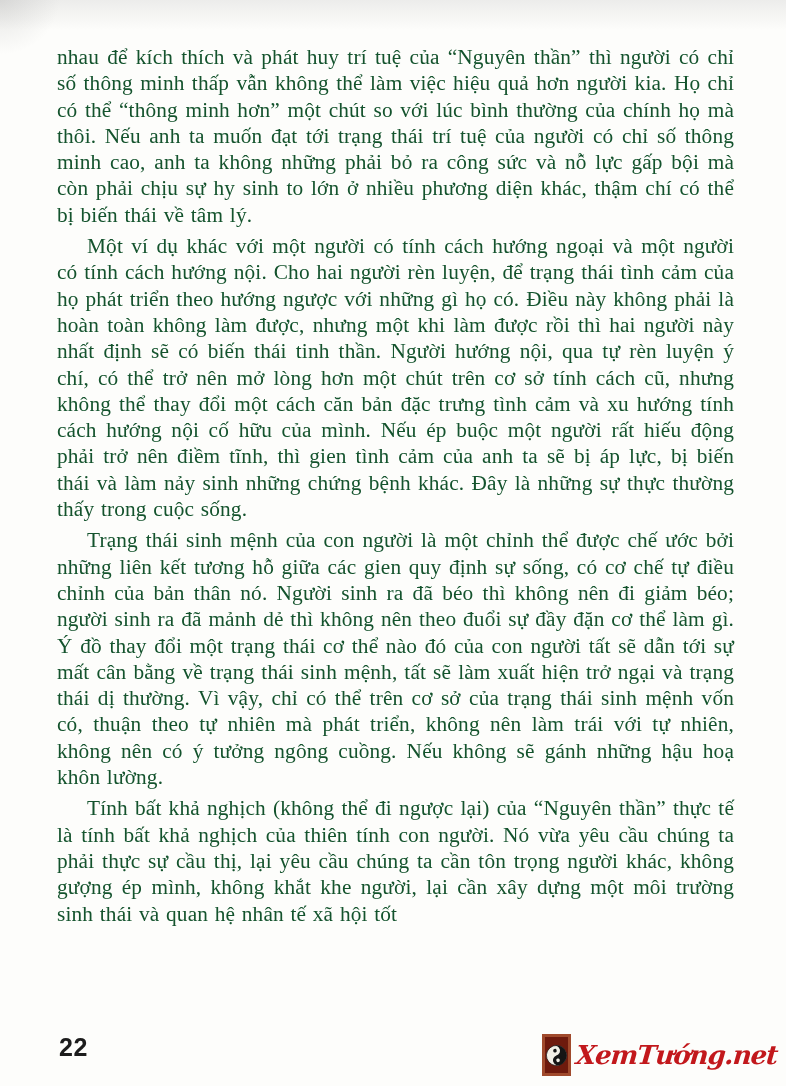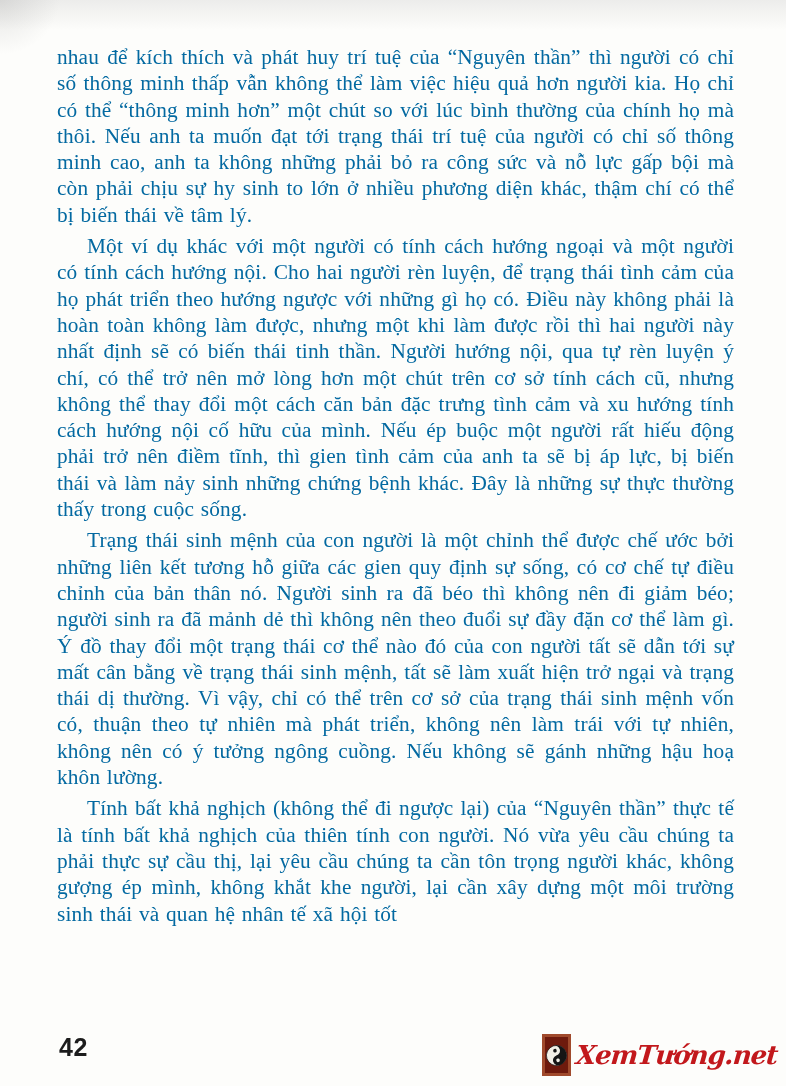--- a/index.html
+++ b/index.html
@@ -97,28 +97,28 @@
     transform: skewX(-5deg);
     color: #c2181c;
     white-space: nowrap;
   }
 </style>
 </head>
 <body>
 
 <div class="page" style="background: rgb(253, 253, 251);">
 
-  <div class="text-block" style="color: #0369a1;">
+  <div class="text-block" style="color: #14532d;">
     <p class="para first">nhau để kích thích và phát huy trí tuệ của “Nguyên thần” thì người có chỉ số thông minh thấp vẫn không thể làm việc hiệu quả hơn người kia. Họ chỉ có thể “thông minh hơn” một chút so với lúc bình thường của chính họ mà thôi. Nếu anh ta muốn đạt tới trạng thái trí tuệ của người có chỉ số thông minh cao, anh ta không những phải bỏ ra công sức và nỗ lực gấp bội mà còn phải chịu sự hy sinh to lớn ở nhiều phương diện khác, thậm chí có thể bị biến thái về tâm lý.</p>
     <p class="para">Một ví dụ khác với một người có tính cách hướng ngoại và một người có tính cách hướng nội. Cho hai người rèn luyện, để trạng thái tình cảm của họ phát triển theo hướng ngược với những gì họ có. Điều này không phải là hoàn toàn không làm được, nhưng một khi làm được rồi thì hai người này nhất định sẽ có biến thái tinh thần. Người hướng nội, qua tự rèn luyện ý chí, có thể trở nên mở lòng hơn một chút trên cơ sở tính cách cũ, nhưng không thể thay đổi một cách căn bản đặc trưng tình cảm và xu hướng tính cách hướng nội cố hữu của mình. Nếu ép buộc một người rất hiếu động phải trở nên điềm tĩnh, thì gien tình cảm của anh ta sẽ bị áp lực, bị biến thái và làm nảy sinh những chứng bệnh khác. Đây là những sự thực thường thấy trong cuộc sống.</p>
     <p class="para">Trạng thái sinh mệnh của con người là một chỉnh thể được chế ước bởi những liên kết tương hỗ giữa các gien quy định sự sống, có cơ chế tự điều chỉnh của bản thân nó. Người sinh ra đã béo thì không nên đi giảm béo; người sinh ra đã mảnh dẻ thì không nên theo đuổi sự đầy đặn cơ thể làm gì. Ý đồ thay đổi một trạng thái cơ thể nào đó của con người tất sẽ dẫn tới sự mất cân bằng về trạng thái sinh mệnh, tất sẽ làm xuất hiện trở ngại và trạng thái dị thường. Vì vậy, chỉ có thể trên cơ sở của trạng thái sinh mệnh vốn có, thuận theo tự nhiên mà phát triển, không nên làm trái với tự nhiên, không nên có ý tưởng ngông cuồng. Nếu không sẽ gánh những hậu hoạ khôn lường.</p>
     <p class="para">Tính bất khả nghịch (không thể đi ngược lại) của “Nguyên thần” thực tế là tính bất khả nghịch của thiên tính con người. Nó vừa yêu cầu chúng ta phải thực sự cầu thị, lại yêu cầu chúng ta cần tôn trọng người khác, không gượng ép mình, không khắt khe người, lại cần xây dựng một môi trường sinh thái và quan hệ nhân tế xã hội tốt</p>
   </div>
 
-  <div class="page-number">42</div>
+  <div class="page-number">22</div>
 
   <div class="watermark">
     <span class="wm-logo" style="border-color: rgb(160, 74, 44); background-color: rgb(110, 26, 13);">
       <svg viewBox="0 0 100 100" aria-hidden="true">
         <g transform="rotate(-18 50 50)">
           <circle cx="50" cy="50" r="48" fill="#f2efe6"></circle>
           <path d="M50,2 a48,48 0 0 1 0,96 z" fill="#151515"></path>
           <circle cx="50" cy="26" r="24" fill="#f2efe6"></circle>
           <circle cx="50" cy="74" r="24" fill="#151515"></circle>
           <circle cx="50" cy="26" r="8.5" fill="#151515"></circle>

